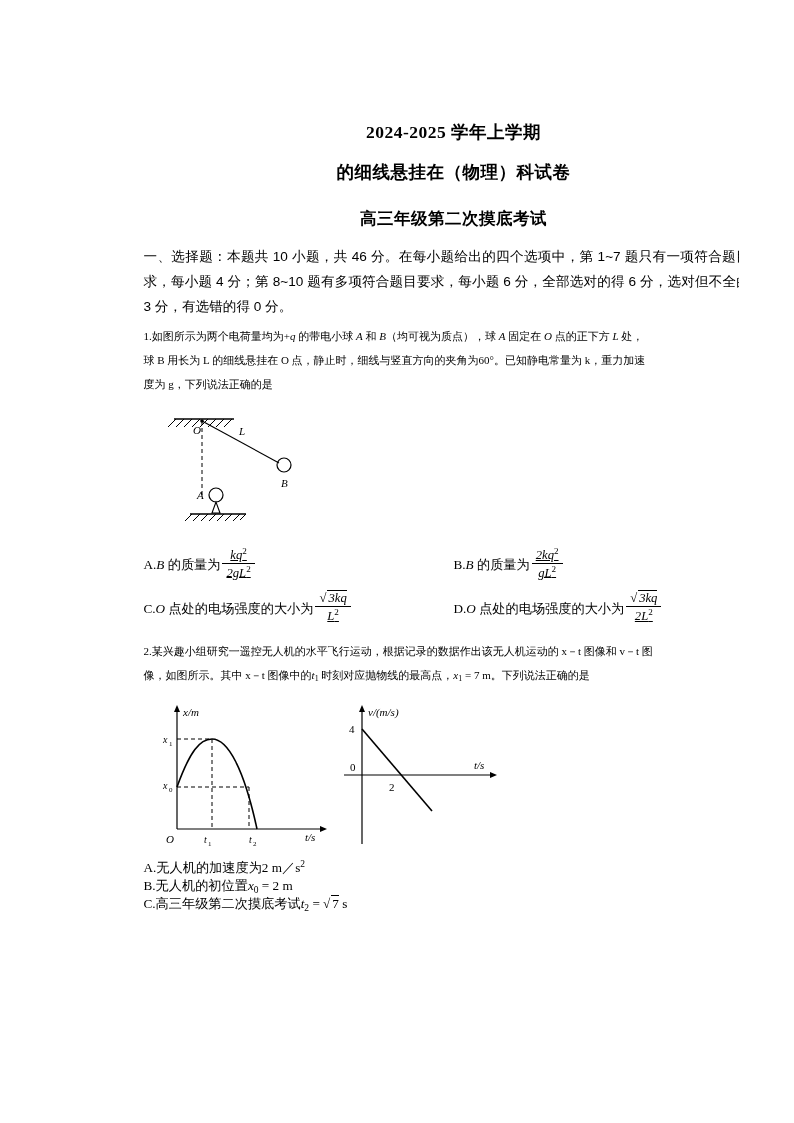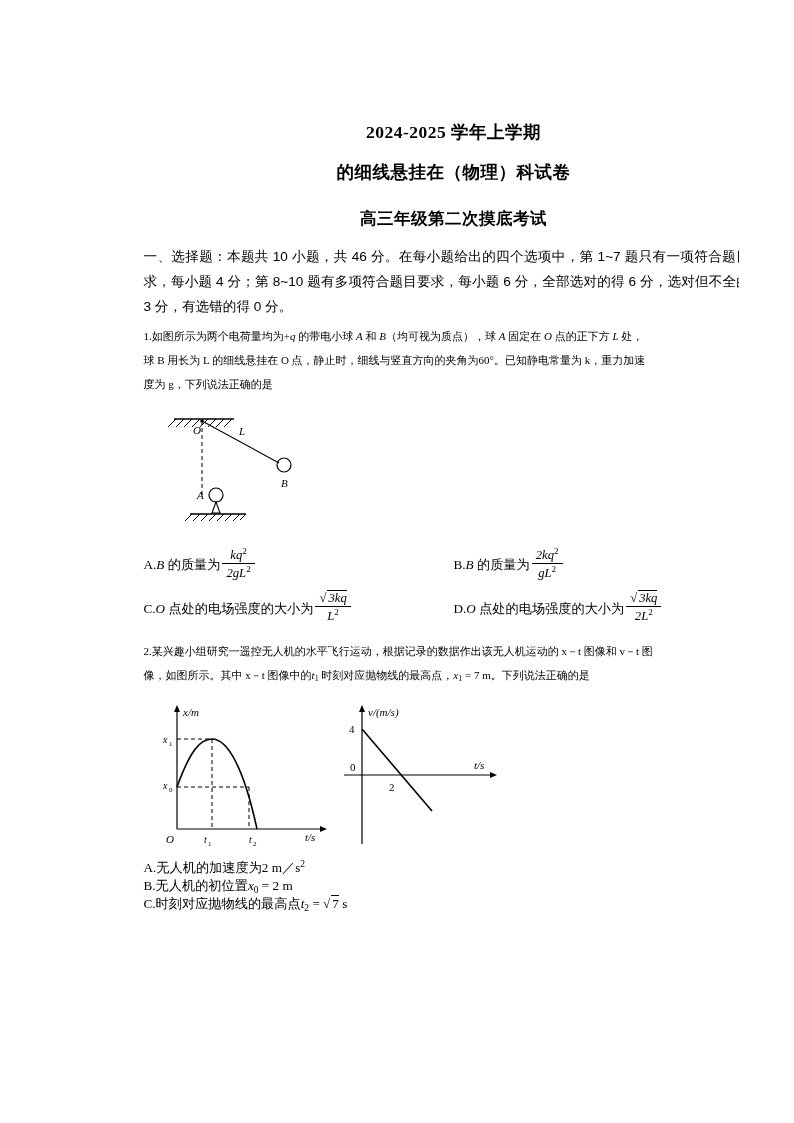--- a/index.html
+++ b/index.html
@@ -62,20 +62,21 @@
   i.v { font-family: "Liberation Serif", serif; font-style: italic; }
   .sub { font-size: 0.72em; vertical-align: -0.28em; }
   .sup { font-size: 0.72em; vertical-align: 0.5em; }
   .frac {
     display: inline-block;
     vertical-align: -0.52em;
     text-align: center;
     line-height: 1.18;
     margin: 0 2px;
     font-size: 0.96em;
+    text-decoration: underline;
   }
   .frac .num { display: block; padding: 0 4px; }
   .frac .den { display: block; border-top: 1px solid #000; padding: 0 4px; }
   .options-row {
     display: flex;
     font-size: 13.2px;
     margin-top: 10px;
     margin-bottom: 4px;
   }
   .options-row > div { width: 50%; }
@@ -221,17 +222,17 @@
       </svg>
     </div>
 
     <div class="opt-line">
       <span>A.无人机的加速度为2 m／s</span><span class="sup">2</span>
     </div>
     <div class="opt-line">
       <span>B.无人机的初位置</span><i class="v">x</i><span class="sub">0</span><span> = 2 m</span>
     </div>
     <div class="opt-line">
-      <span>C.时刻对应抛物线的最高点</span><i class="v">t</i><span class="sub">2</span><span> = </span><span class="radic">√</span><span class="sqrt">7</span><span> s</span>
+      <span>C.高三年级第二次摸底考试</span><i class="v">t</i><span class="sub">2</span><span> = </span><span class="radic">√</span><span class="sqrt">7</span><span> s</span>
     </div>
 
   </div>
 </div>
 
 </body></html>

